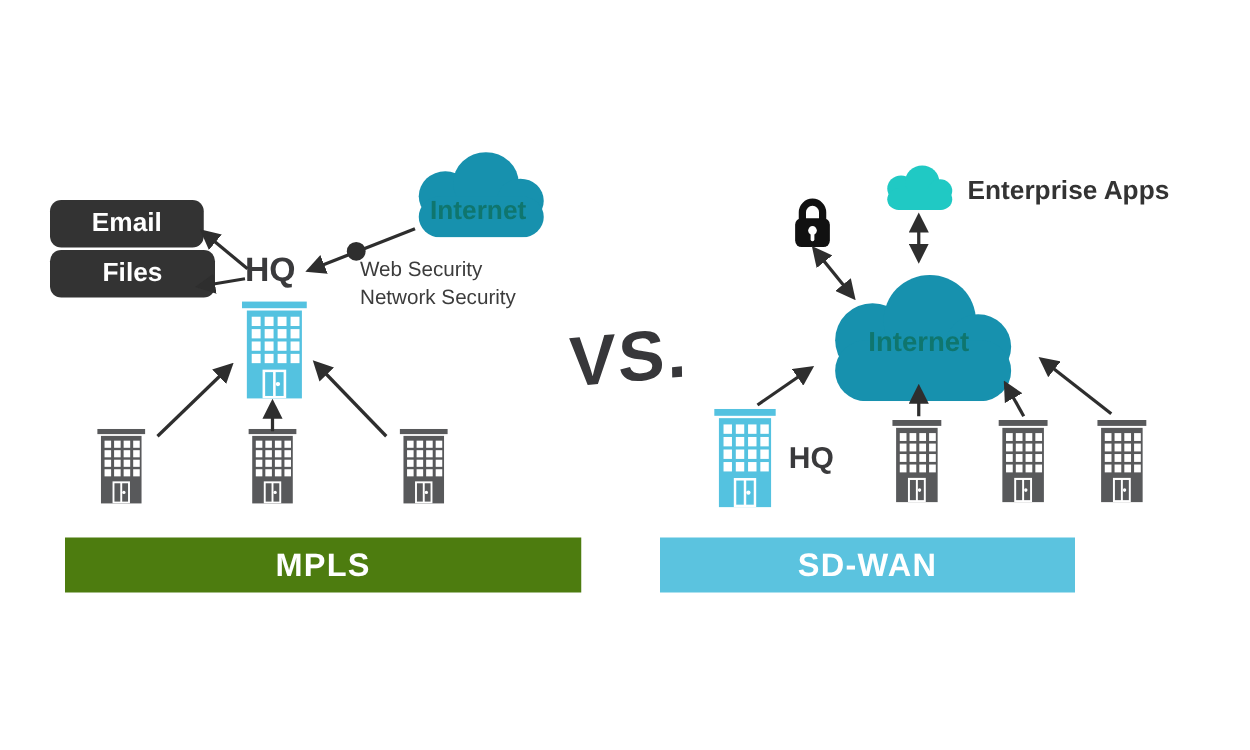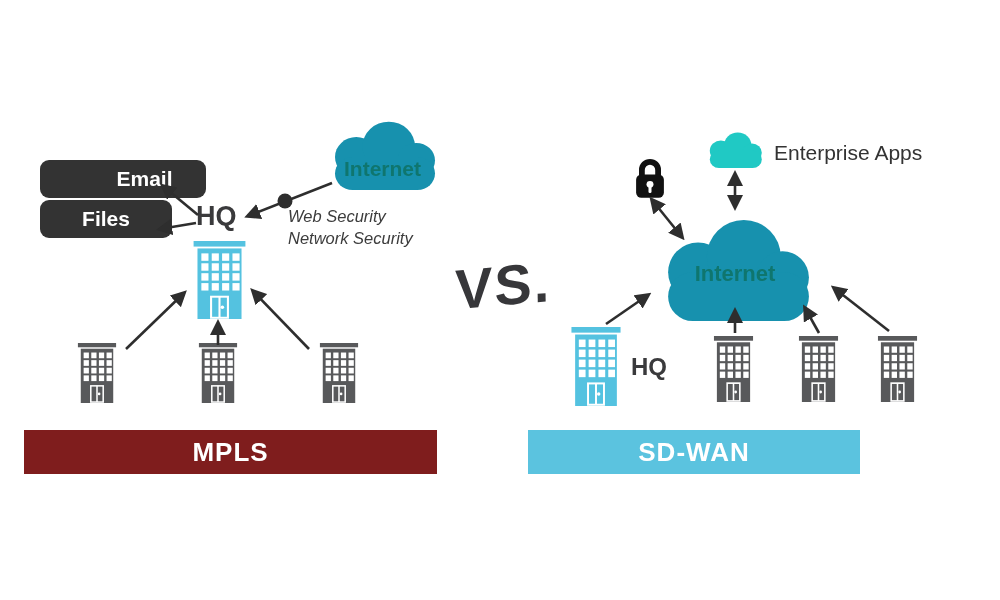--- a/index.html
+++ b/index.html
@@ -23,31 +23,31 @@
     position:absolute;left:0;right:0;text-align:center;color:#0f766e;
     font-weight:bold;
   }
   .teal{color:#1791AE;}
   .turquoise{color:#20C9C4;}
   .b-gray{color:#58595B;}
   .b-blue{color:#54C2E0;}
 
   .hq-label{font-weight:bold;color:#3A3A3C;}
 
-  .svc-list{font-style:italic;font-size:16.5px;color:#3C3C3C;line-height:21.5px;white-space:nowrap;}
+  .svc-list{font-size:16.5px;color:#3C3C3C;line-height:21.5px;white-space:nowrap;}
 
   .sec-stack{
     text-align:right;font-weight:bold;font-size:20px;color:#3A3A3C;line-height:20px;
   }
 
   .banner{
     display:flex;align-items:center;justify-content:center;
     color:#ffffff;font-weight:bold;font-size:26px;letter-spacing:1px;
   }
-  .banner-mpls{background:#7f1d1d;}
+  .banner-mpls{background:#4d7c0f;margin-left:28px;}
   .banner-sdwan{background:#5BC3DF;}
 
   .vs{
     font-weight:800;font-size:56px;color:#37373A;
     transform:rotate(-5deg) skewX(-4deg);
     letter-spacing:2px;
   }
 
   .overlay{position:absolute;left:0;top:0;pointer-events:none;}
 </style>
@@ -85,21 +85,21 @@
       </g>
       <rect x="15.5" y="45" width="13" height="17" fill="none" stroke="#ffffff" stroke-width="1.6"></rect>
       <line x1="22" y1="45" x2="22" y2="62" stroke="#ffffff" stroke-width="1.6"></line>
       <circle cx="24.2" cy="53.5" r="1.4" fill="#ffffff"></circle>
     </symbol>
   </defs>
 </svg>
 
 <div class="canvas">
 
-  <div class="abs pill" style="left:40px;top:160px;width:123px;height:38px;padding-left:43px;">
+  <div class="abs pill" style="left:40px;top:160px;width:123px;height:38px;">
     <span>Email</span>
   </div>
 
   <div class="abs pill" style="left:40px;top:200px;width:132px;height:38px;">
     <span>Files</span>
   </div>
 
   <div class="abs hq-label" style="left:196px;top:201px;font-size:27px;">HQ</div>
 
   <div class="abs teal" style="left:320px;top:117px;width:125px;height:73px;">
@@ -150,21 +150,21 @@
       <circle cx="15" cy="24.5" r="3" fill="#ffffff"></circle>
       <rect x="13.7" y="25" width="2.6" height="7" rx="1.2" fill="#ffffff"></rect>
     </svg>
   </div>
 
   <div class="abs turquoise" style="left:702px;top:130px;width:65px;height:38px;">
     <svg class="cloud-svg" viewBox="0 0 100 62" preserveAspectRatio="none">
         <use href="#sym-cloud"></use>
       </svg>
   </div>
-  <div class="abs" style="left:774px;top:141px;font-weight:normal;font-size:21px;color:#333333;">Enterprise Apps</div>
+  <div class="abs" style="left:774px;top:141px;font-weight:bold;font-size:21px;color:#333333;">Enterprise Apps</div>
 
   <div class="abs teal" style="left:647px;top:213px;width:176px;height:108px;">
     <svg class="cloud-svg" viewBox="0 0 100 62" preserveAspectRatio="none">
         <use href="#sym-cloud"></use>
       </svg>
     <span class="cloud-label" style="top:48px;font-size:22px;">Internet</span>
   </div>
 
   <div class="abs b-blue" style="left:569px;top:327px;width:54px;height:79px;">
     <svg viewBox="0 0 44 63" preserveAspectRatio="none" style="width:100%;height:100%;">

